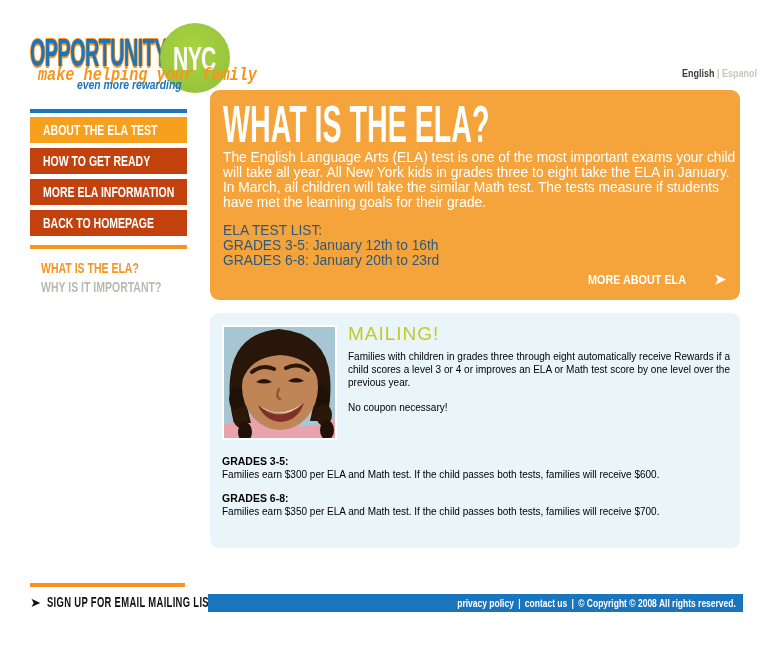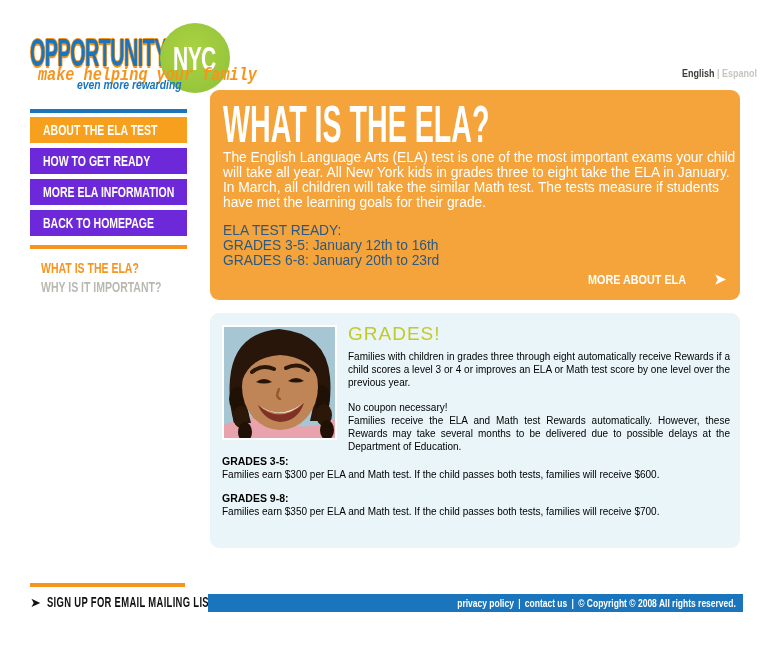--- a/index.html
+++ b/index.html
@@ -27,21 +27,21 @@
   .tag1{ left:38px; top:64px; font-size:19px; font-weight:bold; font-style:italic; color:#F7941E;font-family:Liberation Mono, monospace; }
   .tag2{ left:77px; top:77px; font-size:13px; font-weight:bold; font-style:italic; color:#1B75BC; }
   .lang{ right:13px; top:67px; font-size:11.5px; font-weight:bold; }
   .lang .en{ color:#3C3C36; cursor:pointer; }
   .lang .sep,.lang .es{ color:#C6C6C0; cursor:pointer; }
 
   
   .rule-blue{ left:30px; top:109px; width:157px; height:4px; background:#1B75BC; }
   .nav{ left:30px; top:117px; width:157px; display:flex; flex-direction:column; gap:5px; }
   .nav-item{
-    height:26px; background:#6d28d9; color:#ffffff; font-weight:bold; font-size:14px;
+    height:26px; background:#c2410c; color:#ffffff; font-weight:bold; font-size:14px;
     line-height:26px; padding-left:13px; cursor:pointer;
   }
   .nav-item.active{ background:#F6A01E; }
   .rule-orange{ left:30px; top:245px; width:157px; height:4px; background:#F7941E; }
   .sublinks{ left:41px; top:258px; line-height:19px; font-weight:bold; font-size:15px; }
   .sublink{ display:block; cursor:pointer; }
   .sublink.active{ color:#F7941E; }
   .sublink.idle{ color:#B9B9B1; }
 
   
@@ -140,21 +140,21 @@
     <span class="cond" style="--sx:0.7">WHY IS IT IMPORTANT?</span>
   </span>
 </div>
 
 <div class="abs hero">
   <h1>
     <span class="cond" style="--sx:0.55">WHAT IS THE ELA?</span>
   </h1>
   <div class="body">The English Language Arts (ELA) test is one of the most important exams your child will take all year. All New York kids in grades three to eight take the ELA in January. In March, all children will take the similar Math test. The tests measure if students have met the learning goals for their grade.</div>
   <div class="dates">
-    <div>ELA TEST READY:</div>
+    <div>ELA TEST LIST:</div>
     <div>GRADES 3-5: January 12th to 16th</div>
     <div>GRADES 6-8: January 20th to 23rd</div>
   </div>
   <div class="more-link">
     <span class="cond" style="--sx:0.8">MORE ABOUT ELA</span>
     <span class="arr">➤</span>
   </div>
 </div>
 
 <div class="abs rewards">
@@ -176,33 +176,32 @@
       <path d="M62 41 Q 74 35 84 43" stroke="#2A1708" stroke-width="4" fill="none" stroke-linecap="round"></path>
       <path d="M32 55 Q 40 49 48 55 Q 40 58 32 55 Z" fill="#241307"></path>
       <path d="M64 54 Q 72 48 80 54 Q 72 57 64 54 Z" fill="#241307"></path>
       <path d="M55 62 Q 51 70 56 72" stroke="#96572E" stroke-width="2.5" fill="none" stroke-linecap="round"></path>
       <path d="M34 78 Q 56 98 80 76 Q 74 94 56 95 Q 40 93 34 78 Z" fill="#7E3124"></path>
       <path d="M36 79 Q 56 93 78 77 Q 68 86 56 86 Q 44 86 36 79 Z" fill="#FCFCF8"></path>
     </svg>
   </div>
 
   <div class="rew-col">
-    <div class="rew-title">GRADES!</div>
+    <div class="rew-title">MAILING!</div>
     <div class="rew-p">Families with children in grades three through eight automatically receive Rewards if a child scores a level 3 or 4 or improves an ELA or Math test score by one level over the previous year.</div>
     <div class="rew-p nojust">No coupon necessary!</div>
-    <div class="rew-p follow">Families receive the ELA and Math test Rewards automatically. However, these Rewards may take several months to be delivered due to possible delays at the Department of Education.</div>
   </div>
 
   <div class="grades">
     <div class="grade-group">
       <div class="grade-h">GRADES 3-5:</div>
       <div class="grade-t">Families earn $300 per ELA and Math test. If the child passes both tests, families will receive $600.</div>
     </div>
     <div class="grade-group">
-      <div class="grade-h">GRADES 9-8:</div>
+      <div class="grade-h">GRADES 6-8:</div>
       <div class="grade-t">Families earn $350 per ELA and Math test. If the child passes both tests, families will receive $700.</div>
     </div>
   </div>
 </div>
 
 <div class="abs foot-rule"></div>
 
 <div class="abs signup">
   <span class="arr">➤</span>
   <span class="lbl"><span class="cond" style="--sx:0.65">SIGN UP FOR EMAIL MAILING LIST</span></span>

